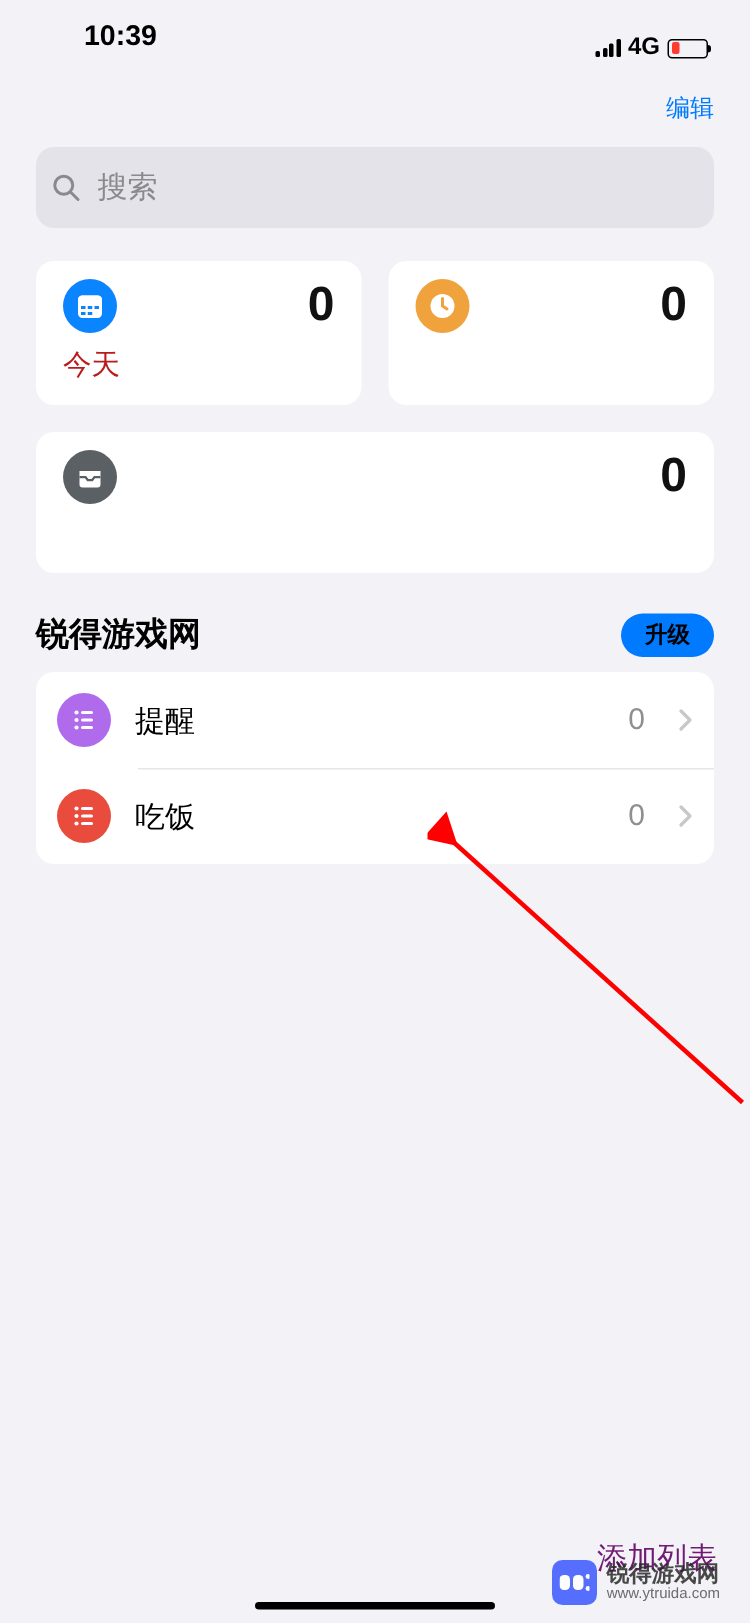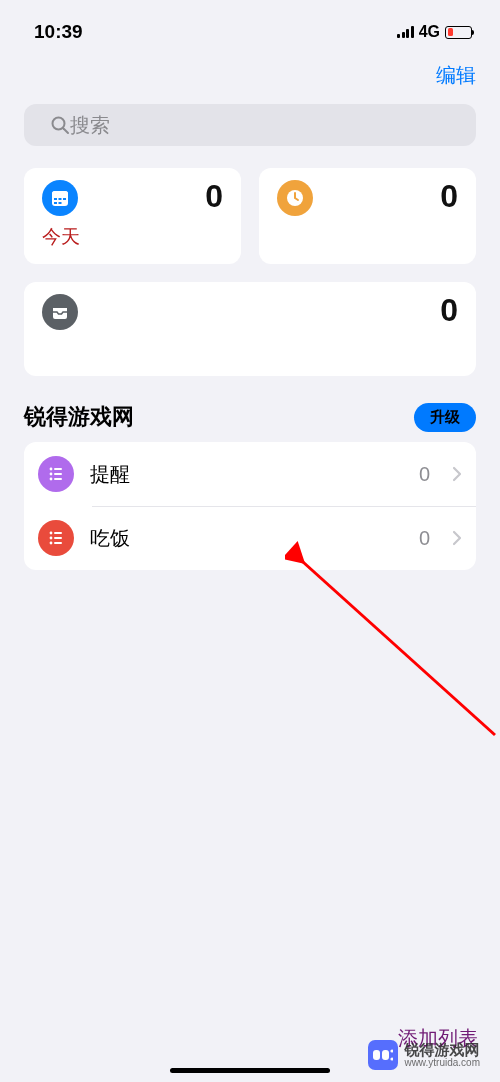--- a/index.html
+++ b/index.html
@@ -3,33 +3,33 @@
   <meta charset="utf-8">
   <style>
     * { margin: 0; padding: 0; box-sizing: border-box; -webkit-font-smoothing: antialiased; }
     body {
       width: 500px; height: 1082px;
       background: #f2f2f7;
       font-family: -apple-system, "SF Pro", "Helvetica Neue", Arial, sans-serif;
       position: relative;
       overflow: hidden;
     }
-    .status-bar { display: flex; justify-content: space-between; align-items: center; padding: 14px 28px 0 34px; height: 50px; font-weight: 600; font-size: 19px; }
+    .status-bar { display: flex; justify-content: space-between; padding: 14px 28px 0 34px; height: 50px; font-weight: 600; font-size: 19px; margin-left: 22px; }
     .status-right { display: flex; align-items: center; gap: 5px; font-size: 16px; font-weight: 600; }
     .signal-bars { display: inline-flex; align-items: flex-end; gap: 1.5px; height: 12px; }
     .signal-bars span { display: inline-block; width: 3px; background: #000; border-radius: 1px; }
     .signal-bars span:nth-child(1){height:4px}.signal-bars span:nth-child(2){height:6.5px}.signal-bars span:nth-child(3){height:9px}.signal-bars span:nth-child(4){height:12px}
     .battery { width: 27px; height: 13px; border: 1px solid #000; border-radius: 3px; position: relative; display: flex; align-items: center; }
     .battery::after { content:""; position:absolute; right:-3px; top:3.5px; width:2px; height:5px; background:#000; border-radius:0 2px 2px 0; }
     .battery-fill { width: 20%; height: 70%; background: #ff3b30; border-radius: 1.5px; margin-left: 1.5px; }
 
     .nav-bar { display: flex; justify-content: flex-end; padding: 12px 24px 10px; }
-    .edit-btn { color: #007aff; font-size: 20px; background: none; border: none; }
+    .edit-btn { color: #007aff; font-size: 16px; background: none; border: none; }
 
-    .search-bar { margin: 5px 24px 0; background: #e3e3e9; border-radius: 12px; height: 42px; display: flex; align-items: center; padding: 0 26px; gap: 0; }
+    .search-bar { margin: 5px 24px 0; background: #e3e3e9; border-radius: 12px; height: 54px; display: flex; align-items: center; padding: 0 10px; gap: 11px; }
     .search-bar input { border: none; background: transparent; font-size: 20px; color: #8a8a8e; outline: none; flex: 1; }
     .search-bar input::placeholder { color: #8a8a8e; }
 
     .cards { display: grid; grid-template-columns: 1fr 1fr; gap: 18px; margin: 22px 24px 0; }
     .card { background: #fff; border-radius: 12px; padding: 12px 18px 14px; min-height: 94px; position:relative; }
     .card.full { grid-column: 1 / -1; }
     .card-icon { width: 36px; height: 36px; border-radius: 50%; display:flex; align-items:center; justify-content:center; }
     .card-count { position:absolute; top:10px; right:18px; font-size: 32px; font-weight: 700; color:#111; }
     .card-label { margin-top: 8px; font-size: 19px; color: #b91c1c; }
 

